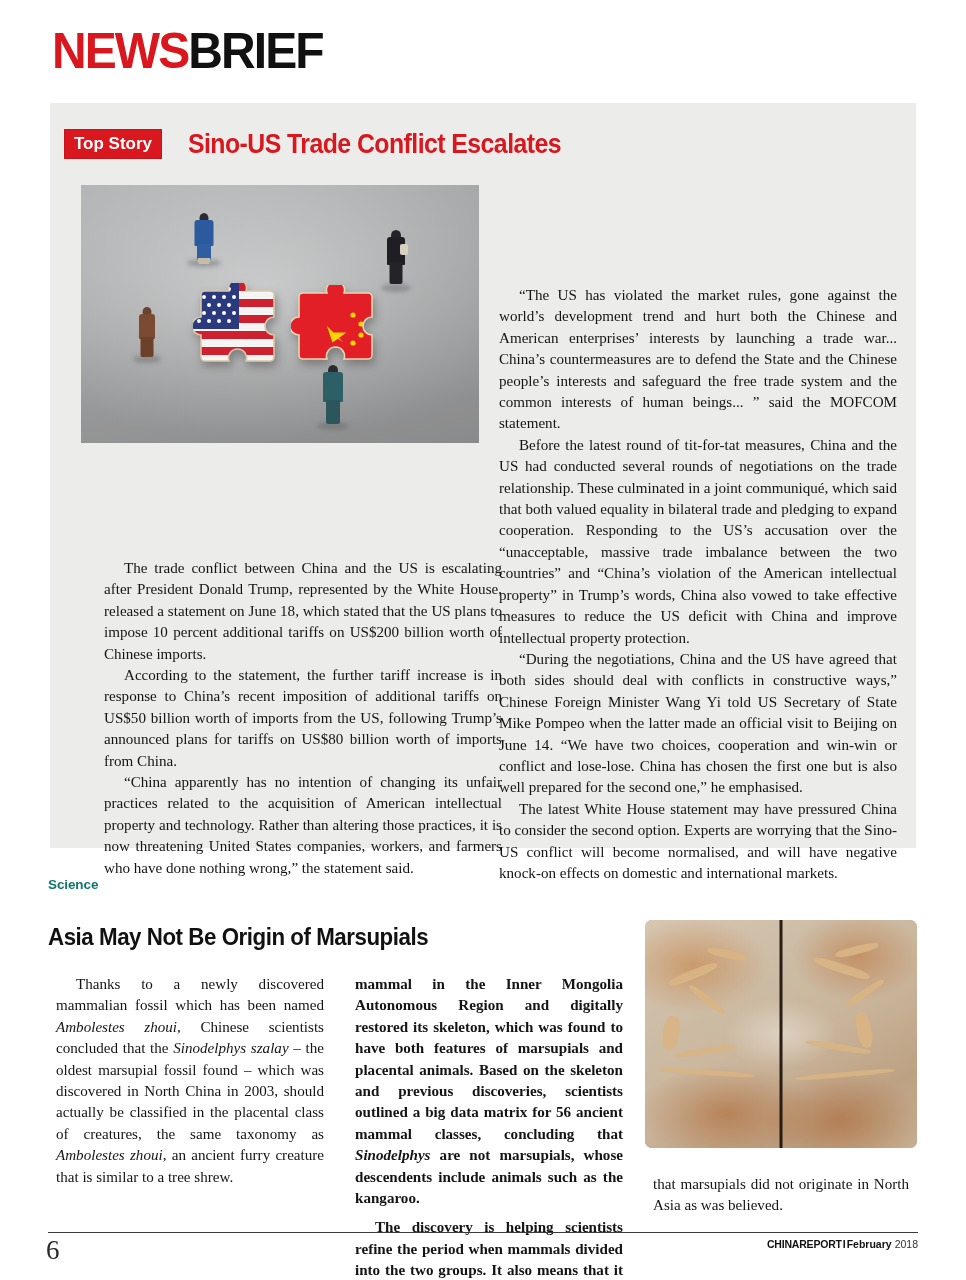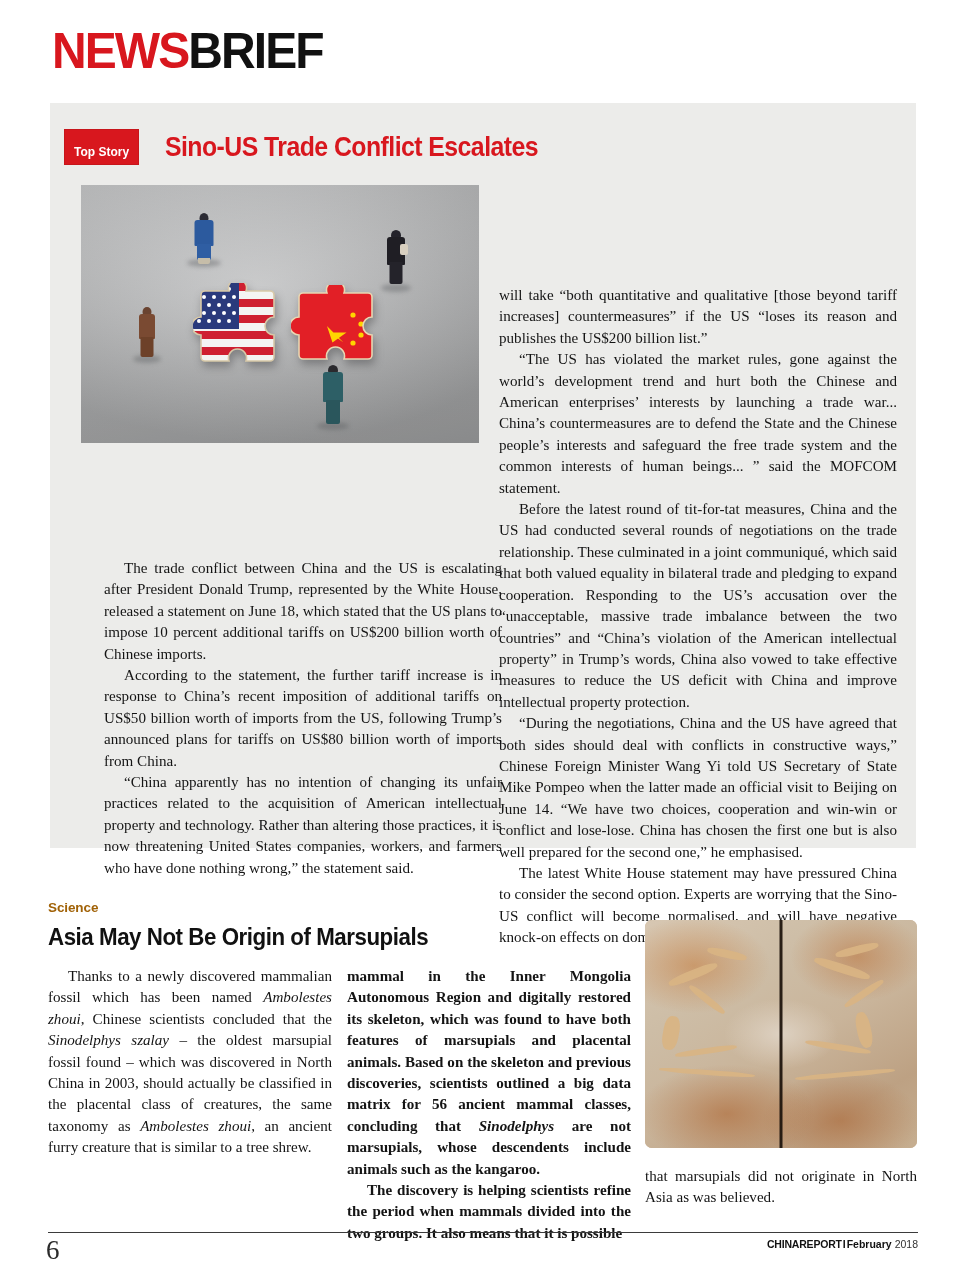--- a/index.html
+++ b/index.html
@@ -49,23 +49,23 @@
     top: 26px;
     width: 830px;
     height: 34px;
   }
   .top-story-badge {
     display: inline-block;
     background: #D8171E;
     color: #ffffff;
     font-family: "Liberation Sans", sans-serif;
     font-weight: bold;
-    font-size: 12px;
-    line-height: 1;
-    padding: 16px 9px 6px 9px;
+    font-size: 17px;
+    line-height: 1;
+    padding: 5px 9px 6px 9px;
     border: 1px solid #c7151b;
     vertical-align: middle;
     letter-spacing: 0px;
   }
   .top-story-headline {
     display: inline-block;
     margin-left: 26px;
     color: #D8171E;
     font-family: "Liberation Sans", sans-serif;
     font-weight: bold;
@@ -118,22 +118,22 @@
     hyphens: manual;
   }
   .ts-col-left  { left: 31px;  top: 455px; margin-left: 23px; }
   .ts-col-right { left: 449px; top: 182px; }
   .ts-col p { margin: 0; text-indent: 20px; }
 
   
   .sci-kicker {
     position: absolute;
     left: 48px;
-    top: 901px;
-    color: #a16207;
+    top: 878px;
+    color: #0f766e;
     font-family: "Liberation Sans", sans-serif;
     font-weight: bold;
     font-size: 13.5px;
     line-height: 1;
     letter-spacing: -0.1px;
   }
   .sci-headline {
     position: absolute;
     left: 48px;
     top: 924px;
@@ -150,21 +150,21 @@
 
   .sci-col {
     position: absolute;
     width: 284px;
     font-size: 15.1px;
     line-height: 21.4px;
     text-align: justify;
     text-justify: inter-word;
     color: #141414;
   }
-  .sci-col p { margin: 0; text-indent: 20px; }
+  .sci-col p { margin: 8px; text-indent: 20px; }
   .sci-col-1 { left: 48px;  top: 966px; }
   .sci-col-2 { left: 347px; top: 966px; font-weight: bold; }
   .sci-col-3 { left: 645px; top: 1166px; width: 272px; }
 
   
   .fossil-photo {
     position: absolute;
     left: 645px;
     top: 920px;
     width: 272px;
@@ -319,21 +319,20 @@
     </svg>
   </div>
 
   <div class="ts-col ts-col-left">
     <p>The trade conflict between China and the US is escalating after President Donald Trump, represented by the White House, released a statement on June 18, which stated that the US plans to impose 10 percent additional tariffs on US$200 billion worth of Chinese imports.</p>
     <p>According to the statement, the further tariff increase is in response to China’s recent imposition of additional tariffs on US$50 billion worth of imports from the US, following Trump’s announced plans for tariffs on US$80 billion worth of imports from China.</p>
     <p>“China apparently has no intention of changing its unfair practices related to the acquisition of American intellectual property and technology. Rather than altering those practices, it is now threatening United States companies, workers, and farmers who have done nothing wrong,” the statement said.</p>
   </div>
 
   <div class="ts-col ts-col-right">
-    <p style="text-indent:0">will take “both quantitative and qualitative [those beyond tariff increases] countermeasures” if the US “loses its reason and publishes the US$200 billion list.”</p>
     <p>“The US has violated the market rules, gone against the world’s development trend and hurt both the Chinese and American enterprises’ interests by launching a trade war... China’s countermeasures are to defend the State and the Chinese people’s interests and safeguard the free trade system and the common interests of human beings... ” said the MOFCOM statement.</p>
     <p>Before the latest round of tit-for-tat measures, China and the US had conducted several rounds of negotiations on the trade relationship. These culminated in a joint communiqué, which said that both valued equality in bilateral trade and pledging to expand cooperation. Responding to the US’s accusation over the “unacceptable, massive trade imbalance between the two countries” and “China’s violation of the American intellectual property” in Trump’s words, China also vowed to take effective measures to reduce the US deficit with China and improve intellectual property protection.</p>
     <p>“During the negotiations, China and the US have agreed that both sides should deal with conflicts in constructive ways,” Chinese Foreign Minister Wang Yi told US Secretary of State Mike Pompeo when the latter made an official visit to Beijing on June 14. “We have two choices, cooperation and win-win or conflict and lose-lose. China has chosen the first one but is also well prepared for the second one,” he emphasised.</p>
     <p>The latest White House statement may have pressured China to consider the second option. Experts are worrying that the Sino-US conflict will become normalised, and will have negative knock-on effects on domestic and international markets.</p>
   </div>
 </div>
 
 <div class="sci-kicker">Science</div>
 <div class="sci-headline">Asia May Not Be Origin of Marsupials</div>
 

